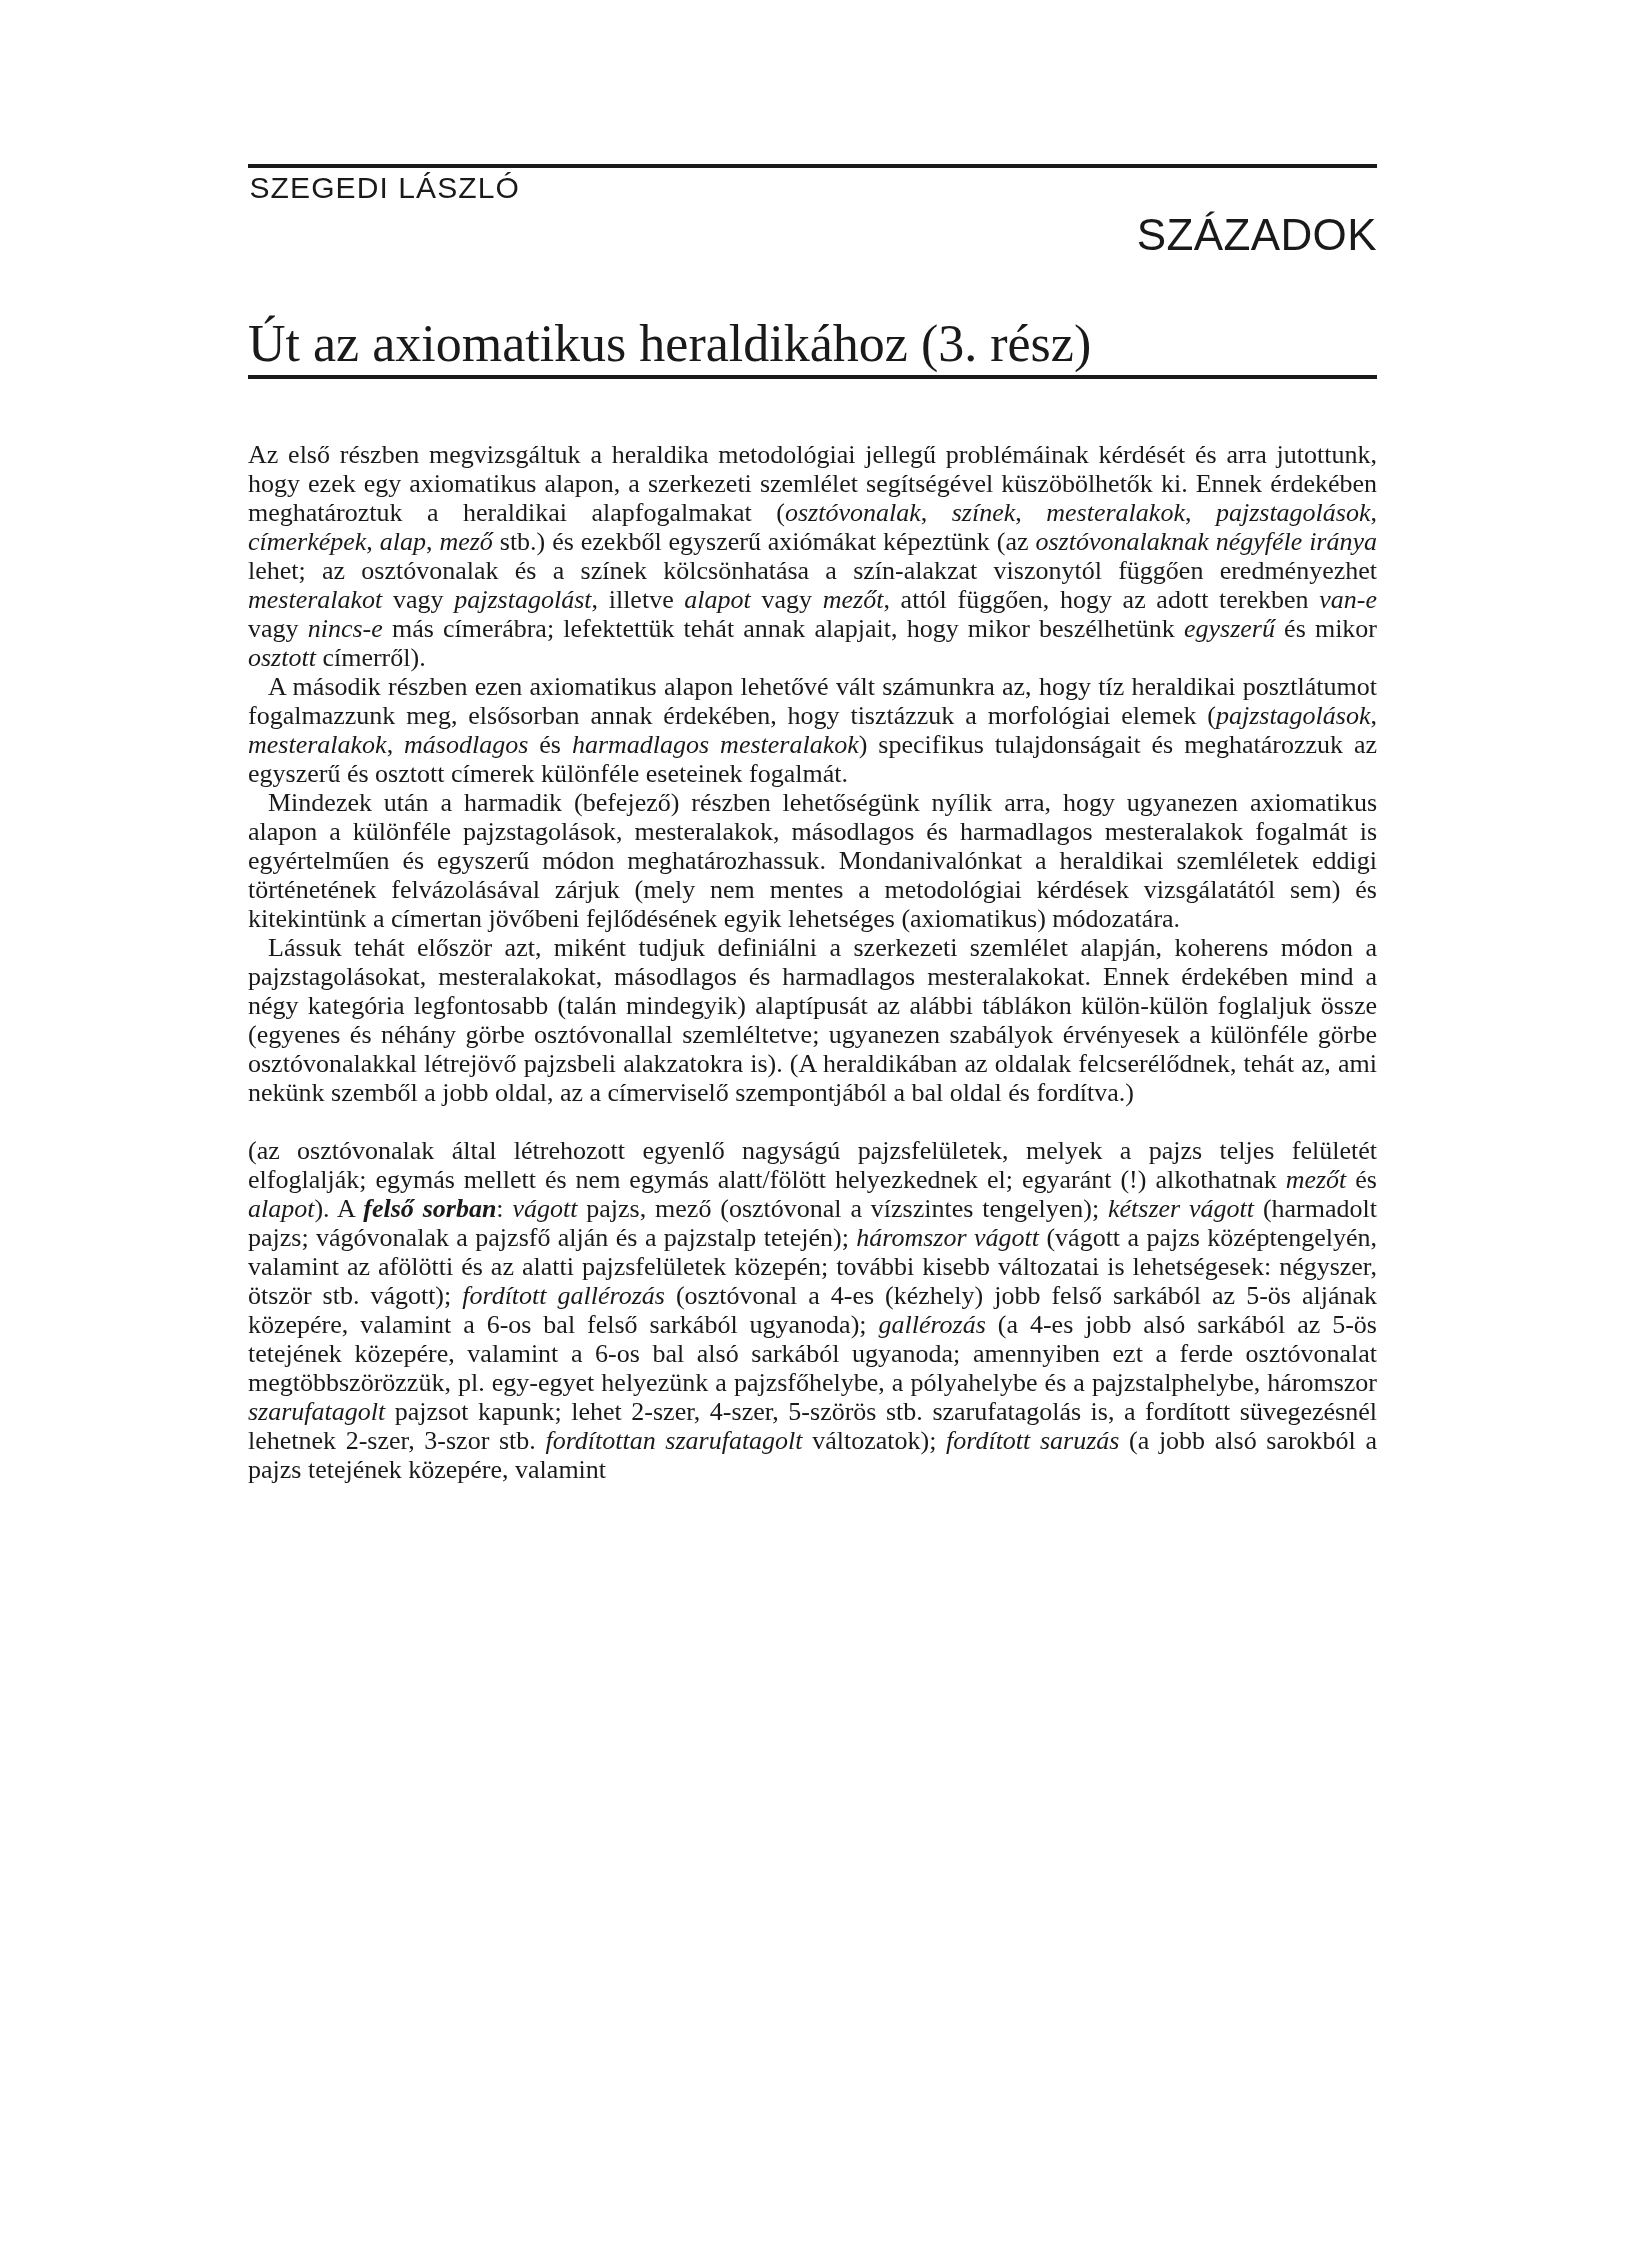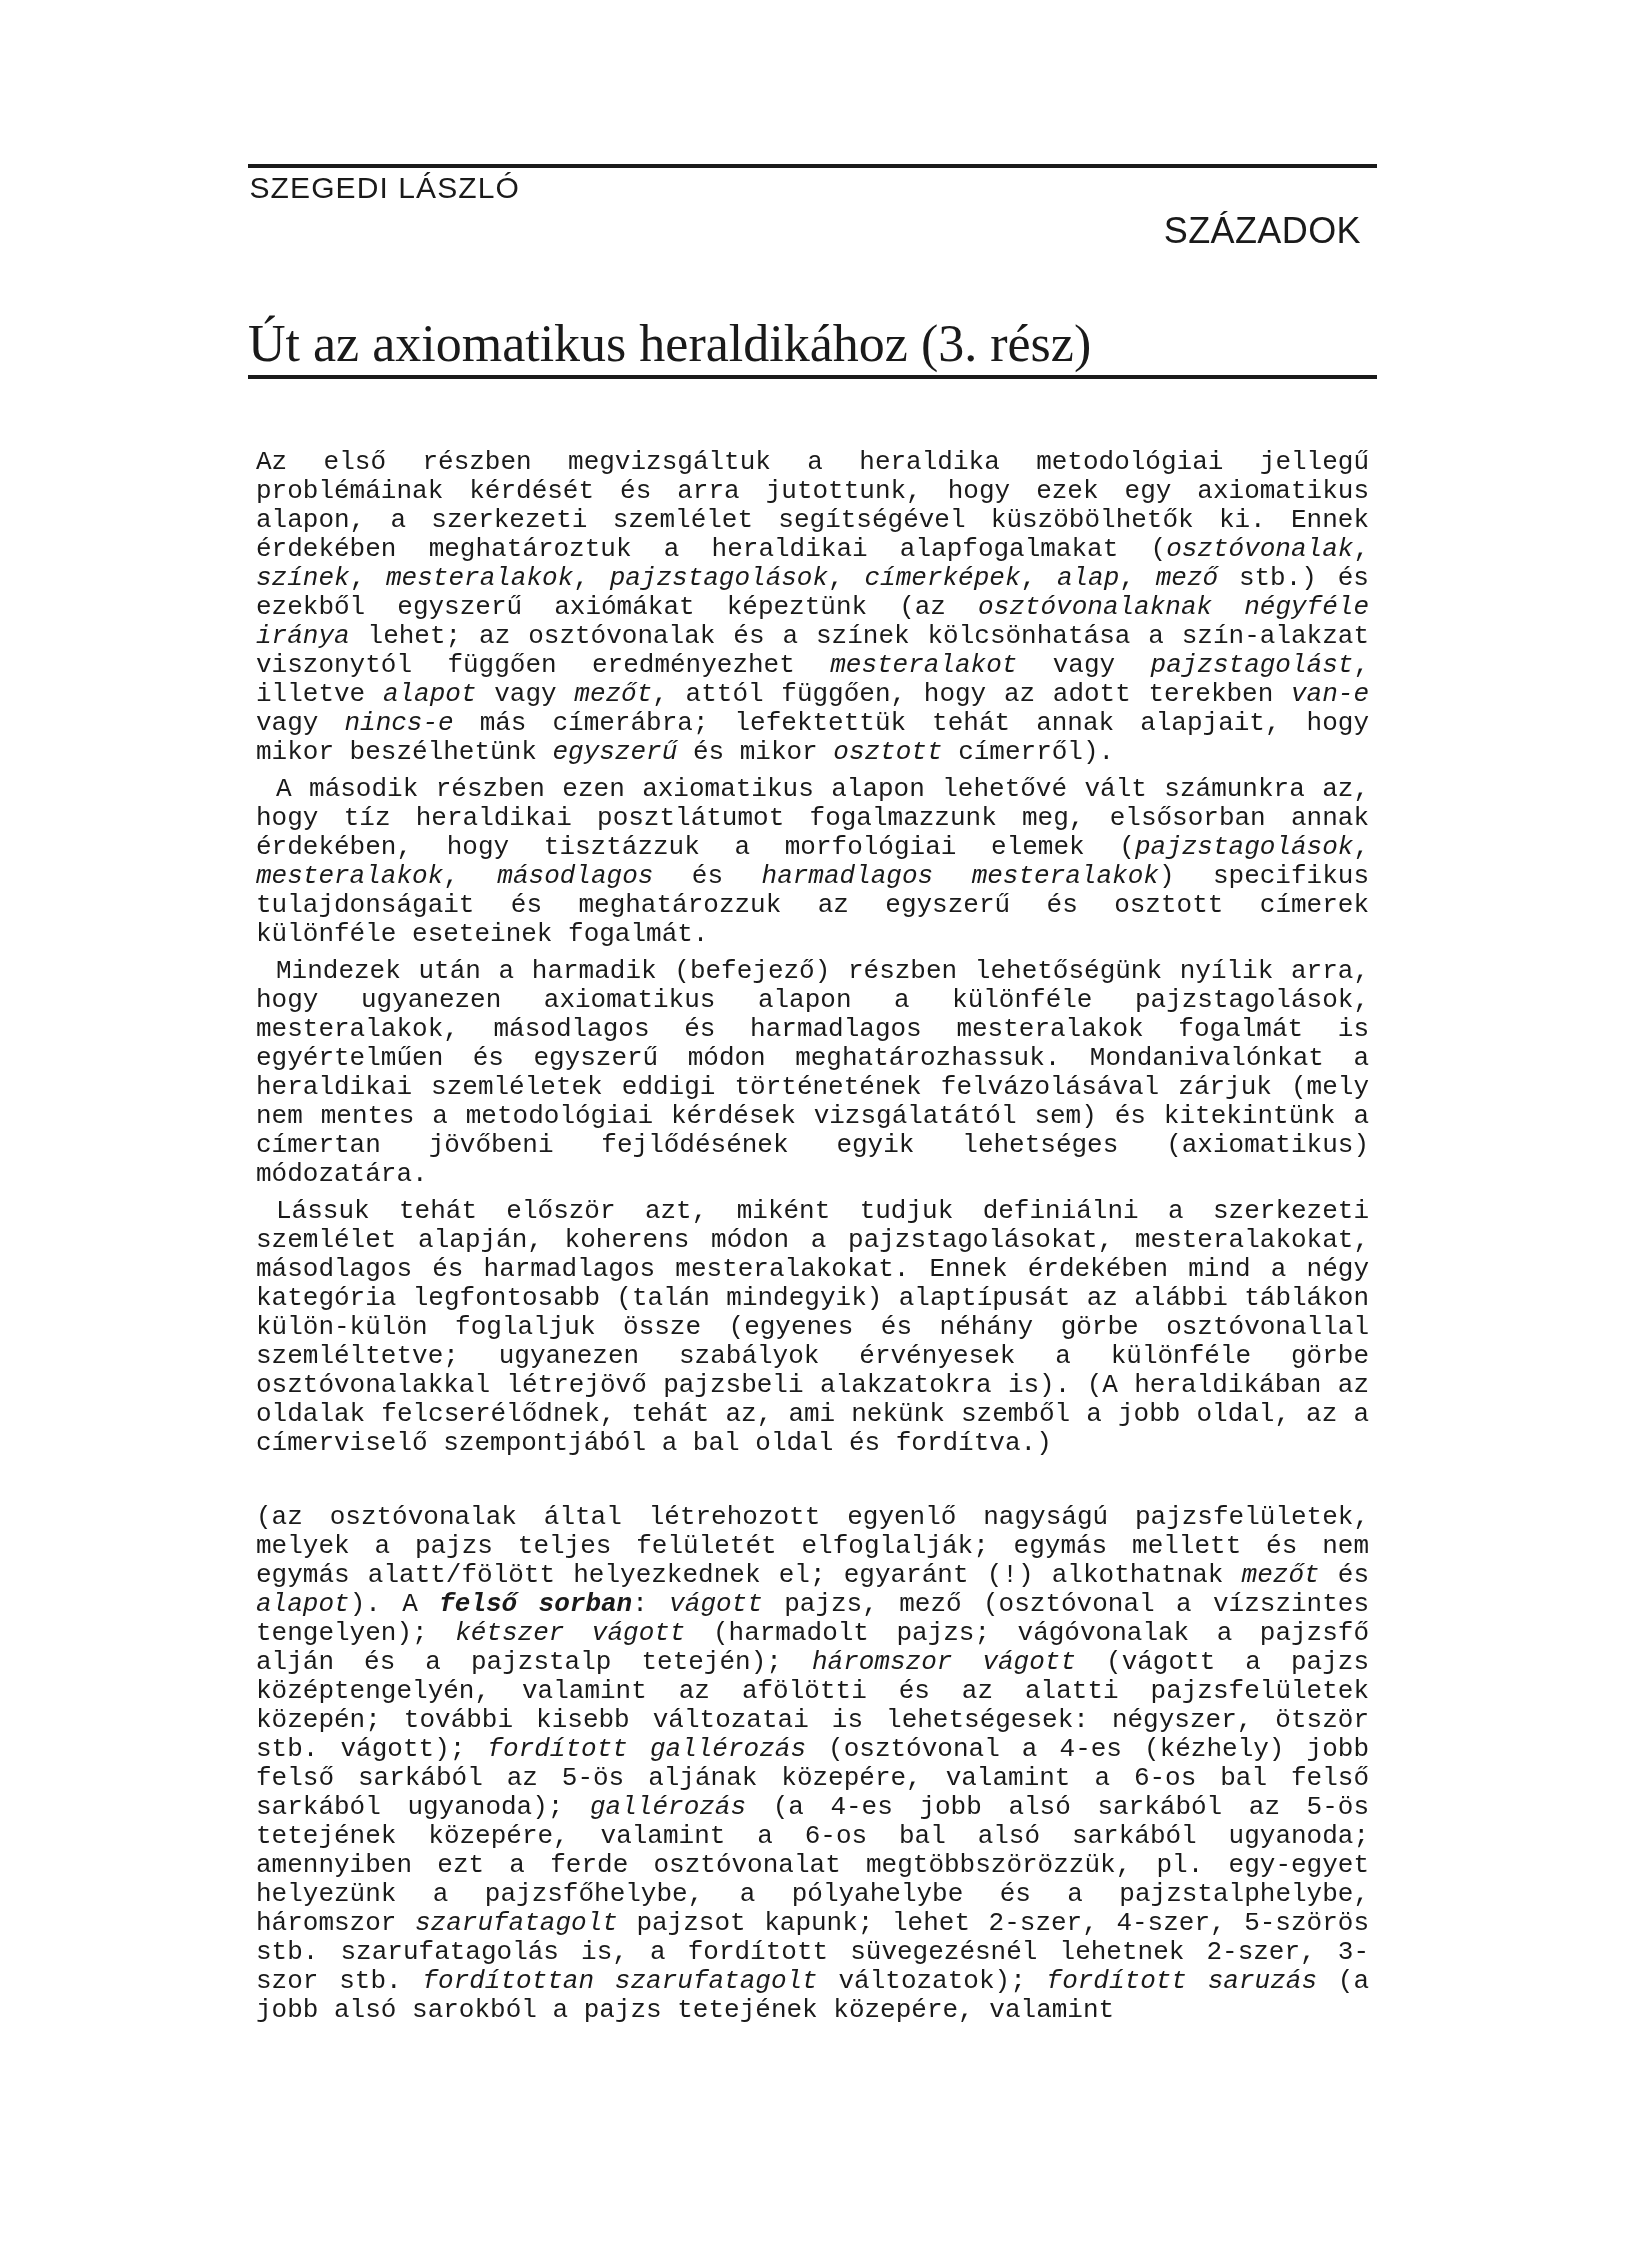--- a/index.html
+++ b/index.html
@@ -2,24 +2,24 @@
 <html style="font-size:12.3px"><head>
 <meta charset="utf-8">
 <style>
   html, body { margin: 0; padding: 0; background: #ffffff; }
   body { width: 1628px; height: 2261px; position: relative; overflow: hidden; color: #1a1a1a; }
   .page { position: absolute; left: 248px; top: 0; width: 1129px; }
   .rule { position: absolute; left: 0; width: 1129px; height: 3.8px; background: #1a1a1a; }
   .rule.top { top: 164px; }
   .rule.bottom { top: 375px; }
   .author { position: absolute; left: 1.5px; top: 173px; font-family: Liberation Sans, sans-serif; font-size: 30px; letter-spacing: 1.1px; line-height: 1; }
-  .journal { position: absolute; right: 16px; top: 213px; font-family: "Liberation Sans", sans-serif; font-size: 36px; line-height: 1; letter-spacing: 0.4px; }
+  .journal { position: absolute; right: 0; top: 213px; font-family: "Liberation Sans", sans-serif; font-size: 44px; line-height: 1; letter-spacing: 0.4px; }
   .title { position: absolute; left: 0; top: 318px; font-family: Liberation Serif, serif; font-size: 52px; line-height: 1; white-space: nowrap; }
   .body { position: absolute; left: 0; top: 440px; width: 1129px; font-family: "Liberation Serif", serif; font-size: 26px; line-height: 29px; text-align: justify; hyphens: manual; }
-  .body p { margin: 8px; text-indent: 0; font-family: Liberation Mono, monospace; }
+  .body p { margin: 0; text-indent: 0; }
   .body p.indent { text-indent: 20px; }
   .body p.first { text-indent: 0; }
   .gap { height: 29px; }
   .caption-title { font-weight: bold; }
   i { font-style: italic; }
   b i, i b { font-weight: bold; font-style: italic; }
 </style>
 </head>
 <body>
 

